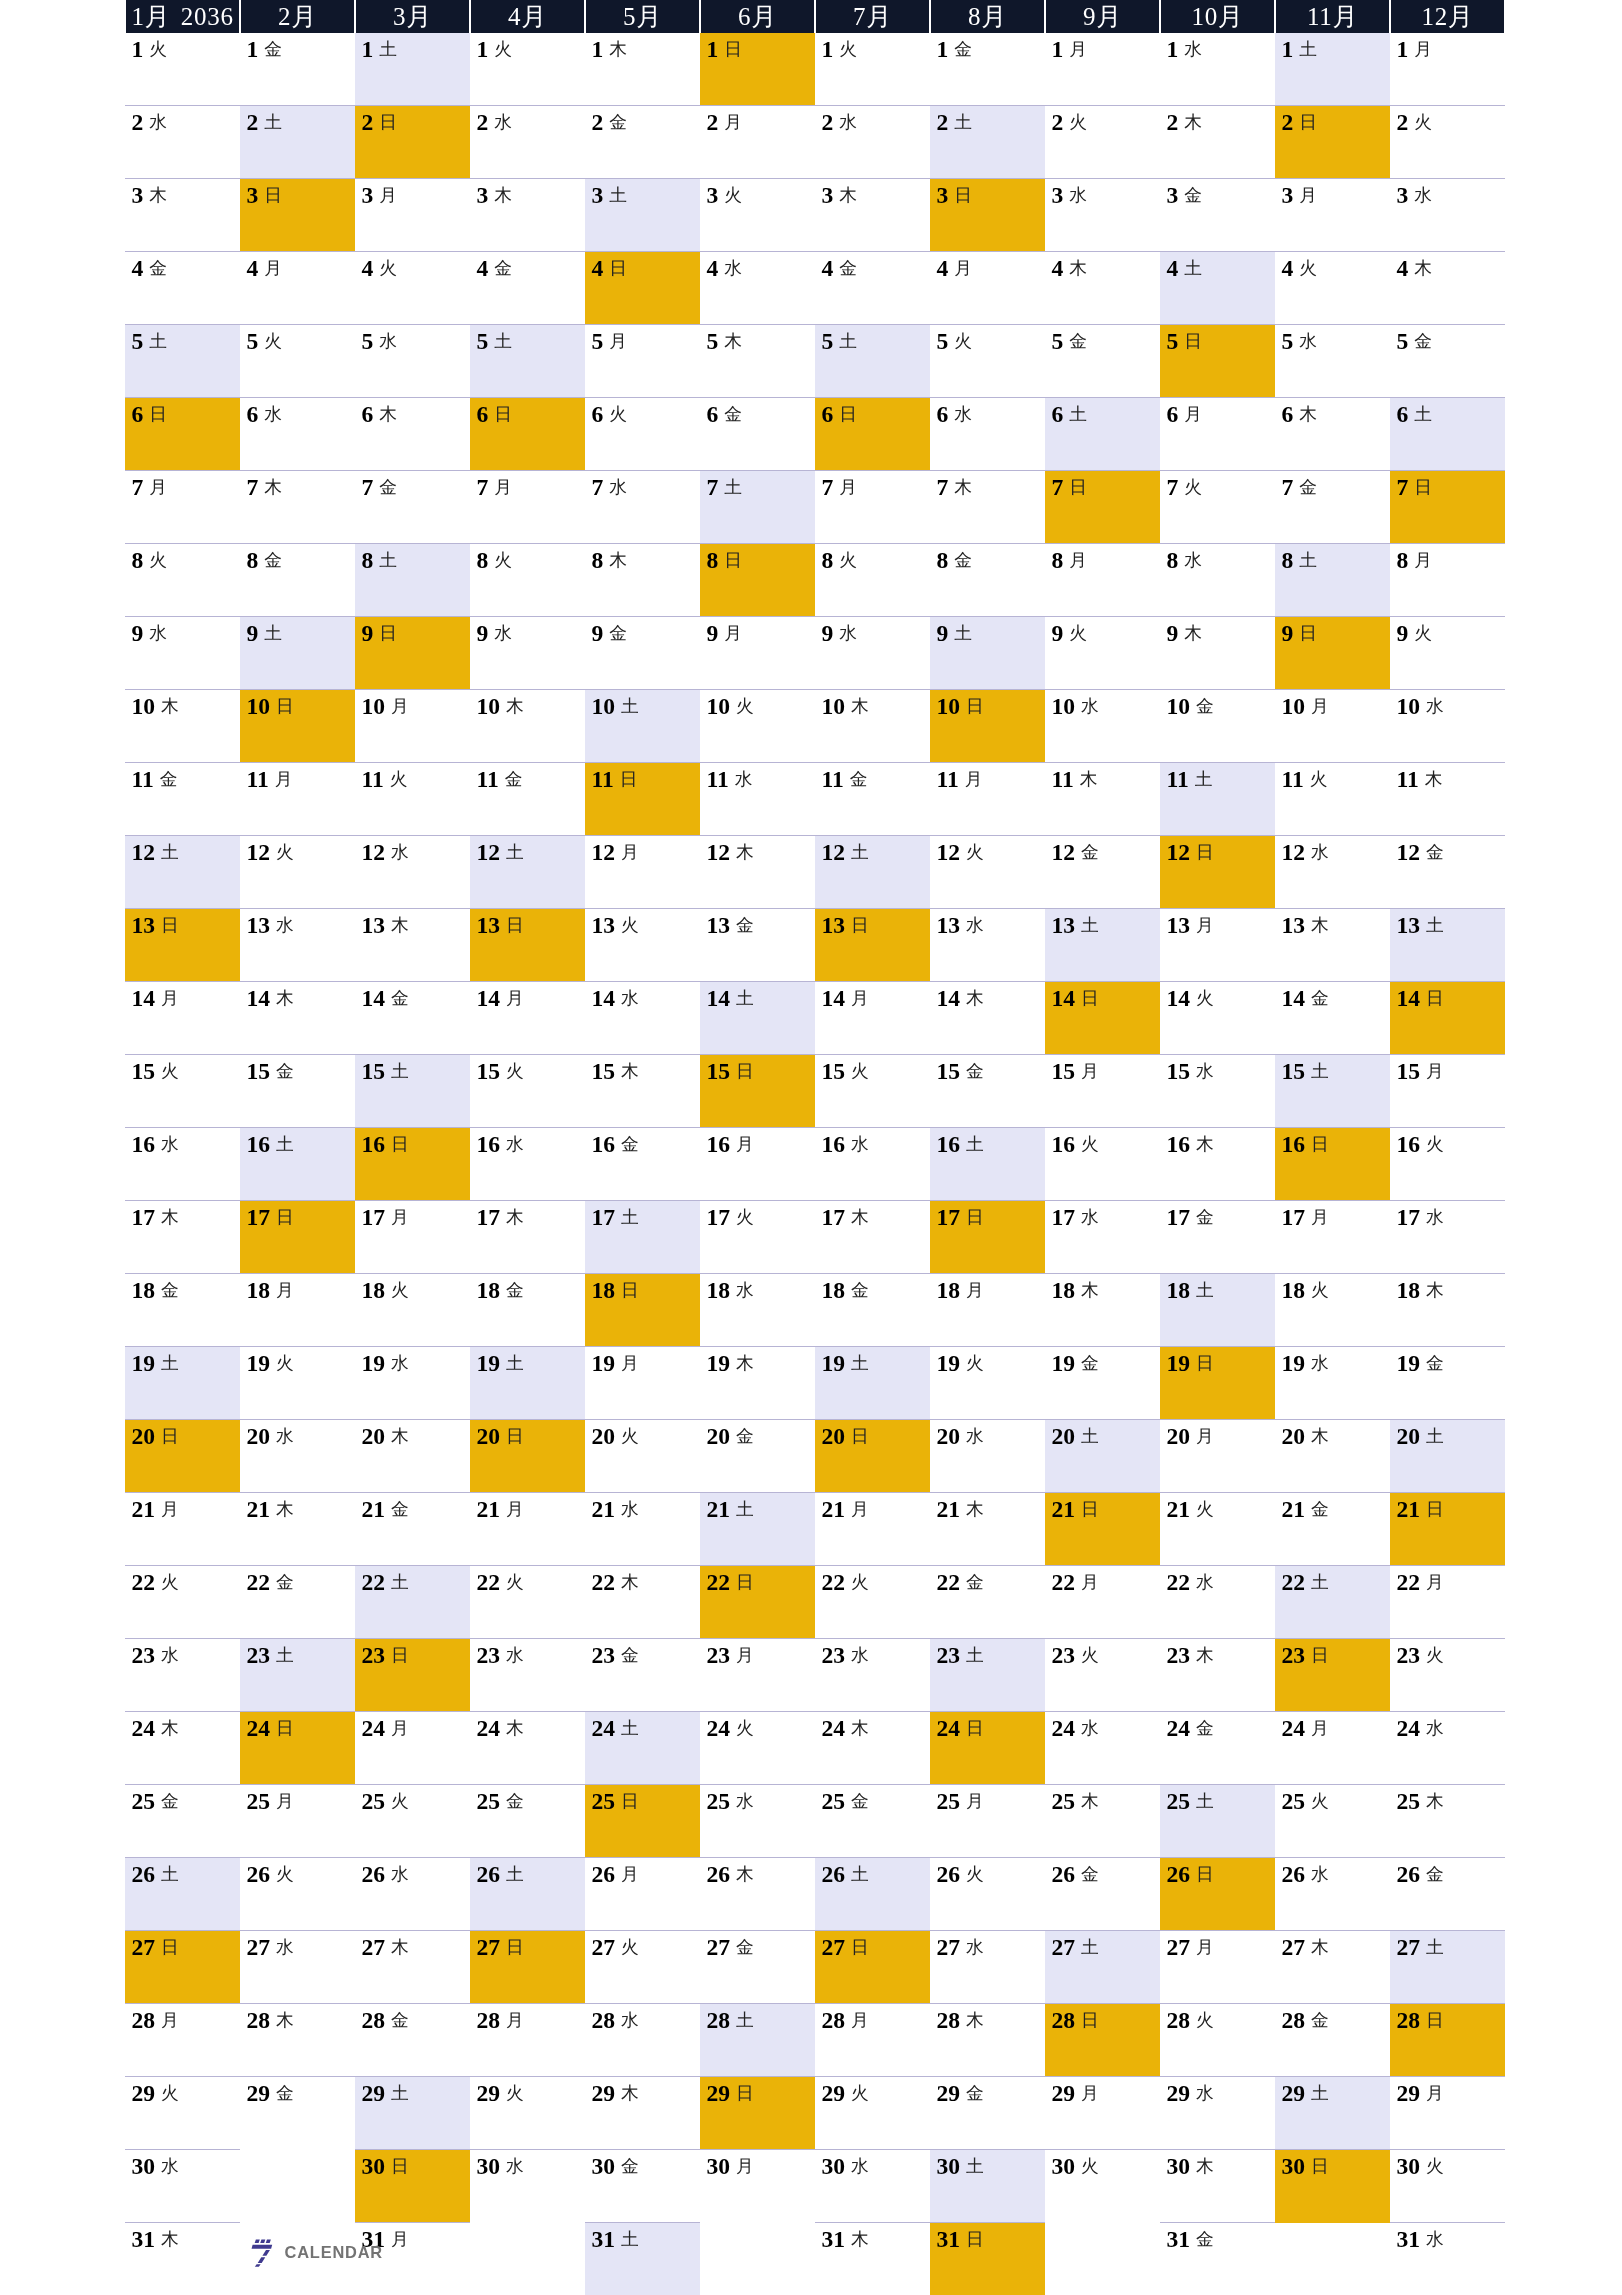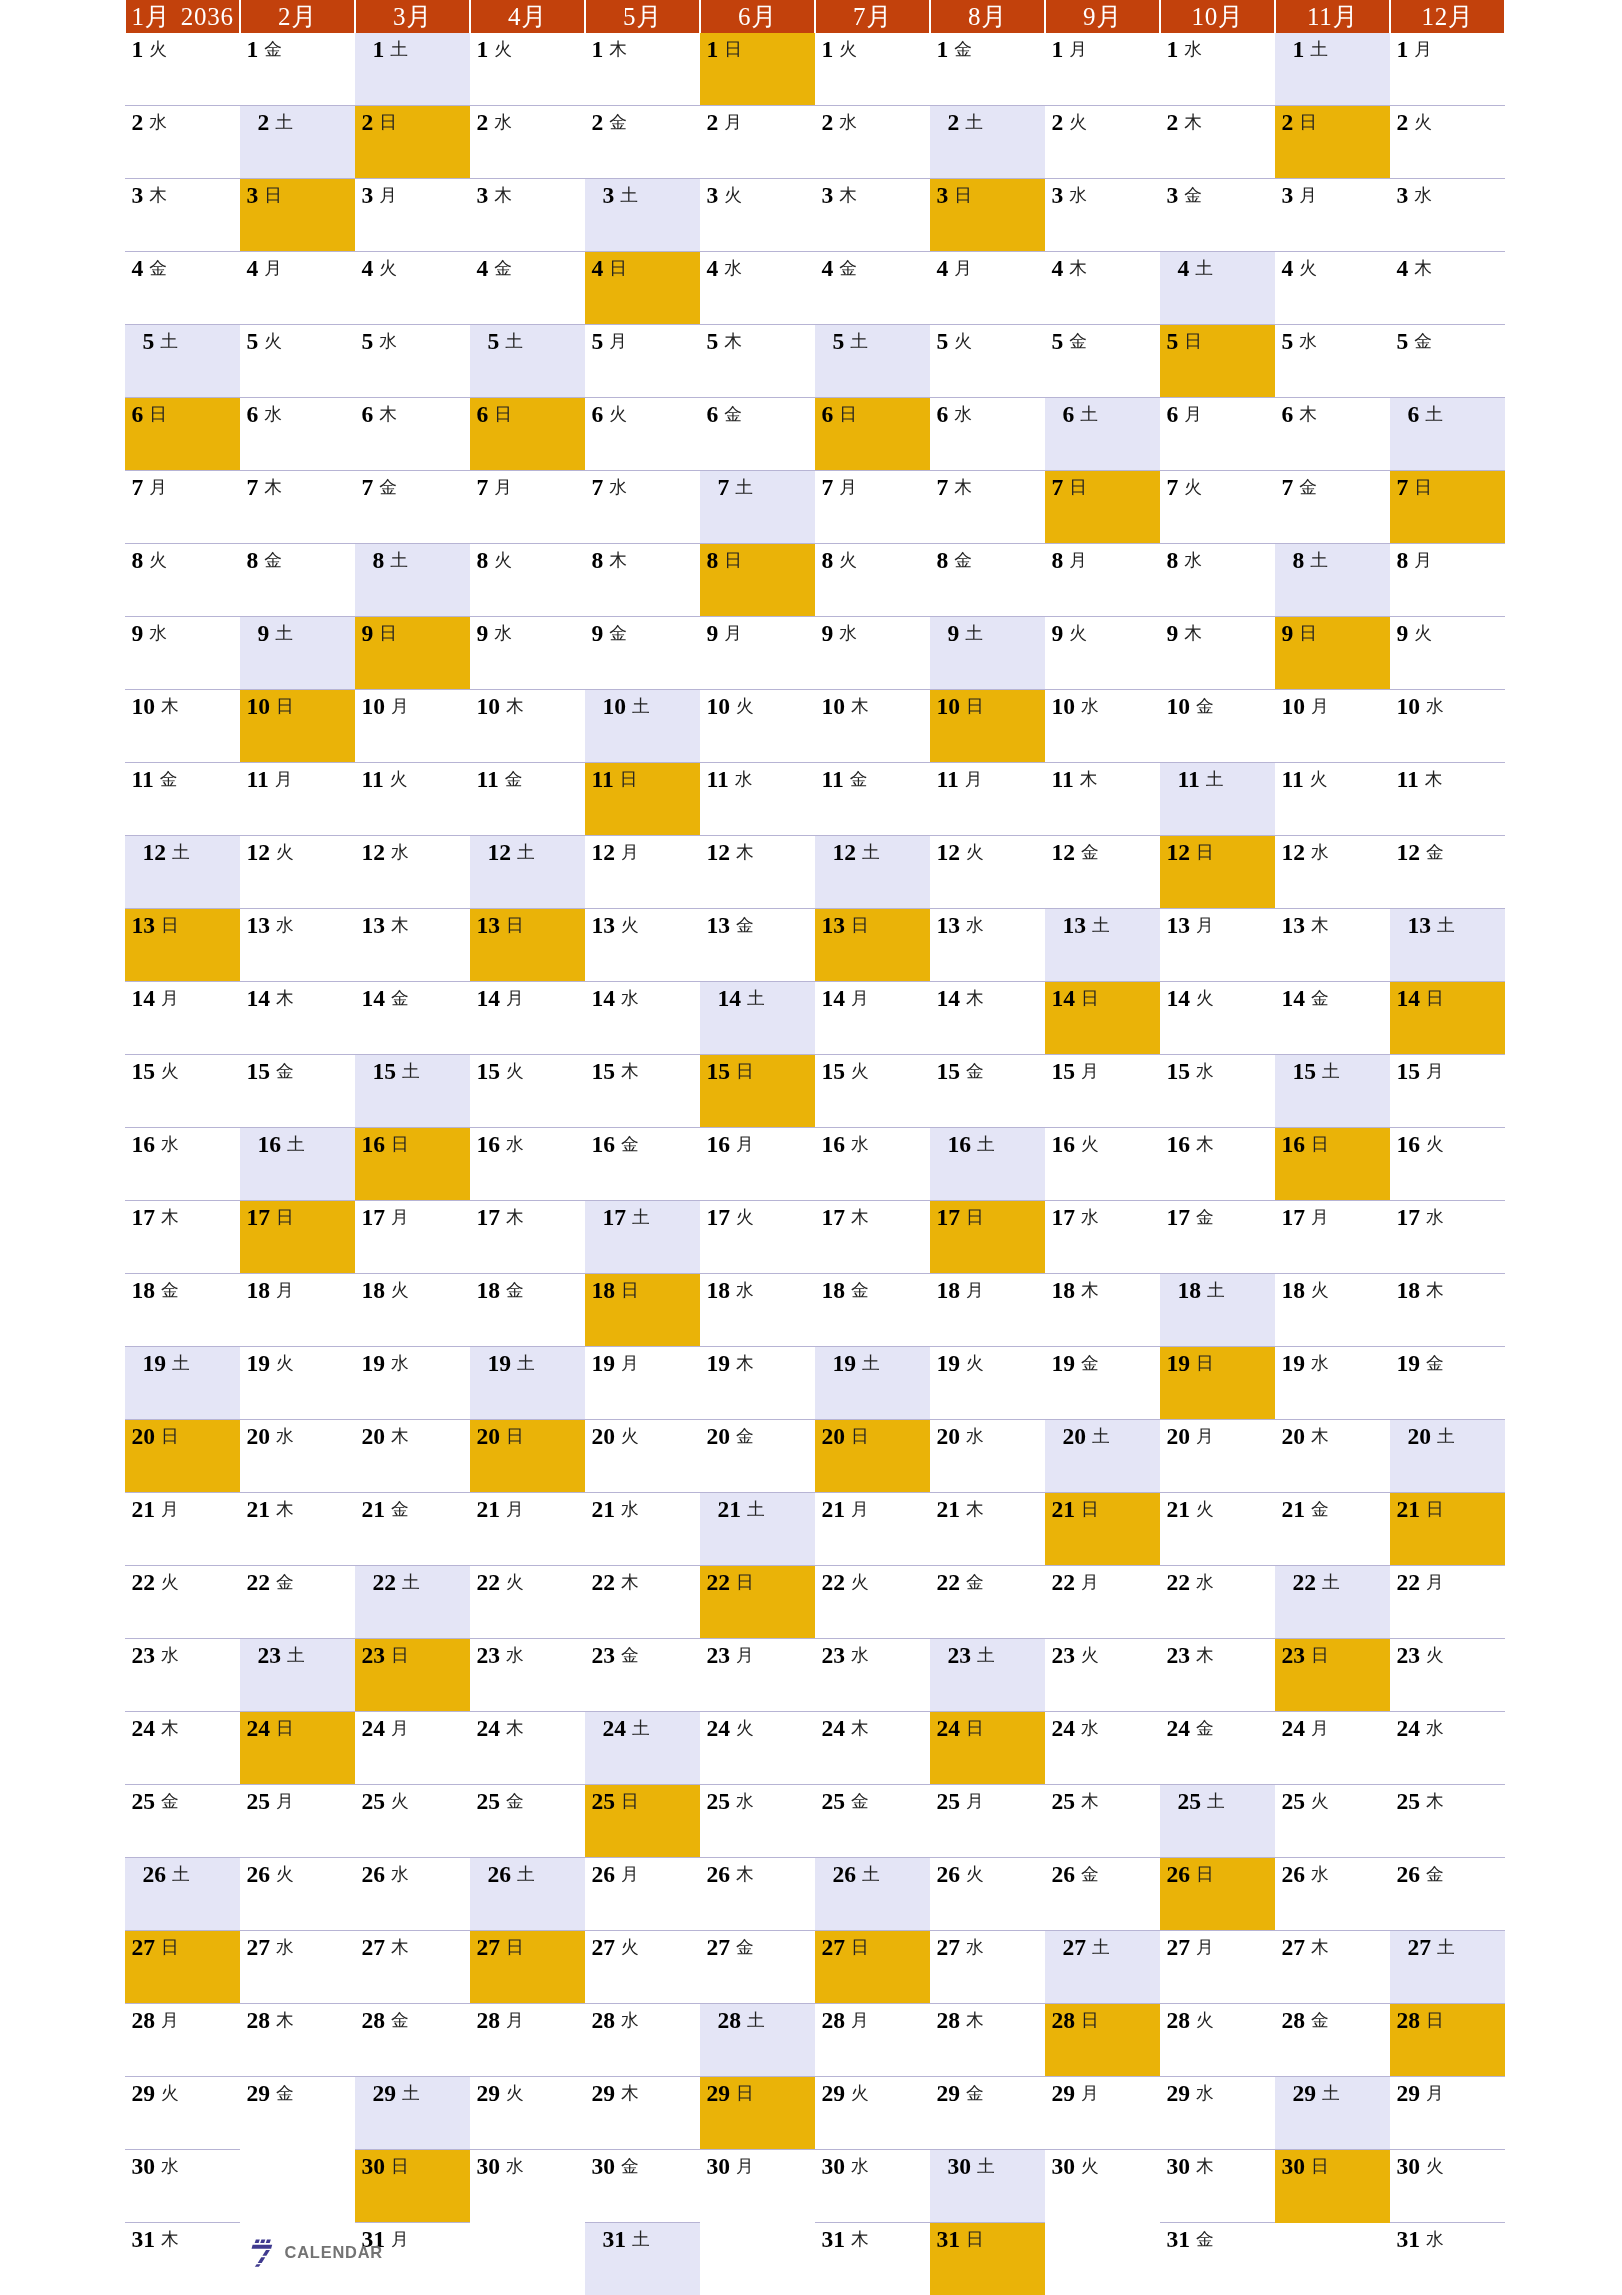--- a/index.html
+++ b/index.html
@@ -16,21 +16,21 @@
     position:absolute;
     left:124px;top:0px;
     width:1374px;
     border-collapse:collapse;
     table-layout:fixed;
   }
   #cal col{width:115px;}
 
   
   thead th{
-    background:#c2410c;
+    background:#0f172a;
     color:#ffffff;
     font-family:"Liberation Serif","DejaVu Serif",serif;
     font-weight:400;
     font-size:25px;
     line-height:33px;
     height:18px;
     padding:0;
     text-align:center;
     vertical-align:middle;
     border-left:2px solid #ffffff;
@@ -70,21 +70,21 @@
   td .dow{
     font-family:"Liberation Serif","DejaVu Serif",serif;
     font-weight:400;
     font-size:17.7px;
     color:#222222;
     margin-left:5.9px;
     position:relative;
     top:-1.3px;
   }
 
-  td.sat{background:#e4e5f6;padding-left:11px;}
+  td.sat{background:#e4e5f6;}
   td.sun{background:#eab308;}
 
   
   #logo{
     position:absolute;
     left:250px;top:2238px;
     display:flex;align-items:center;
     height:29px;
   }
   #logo svg{display:block;}

